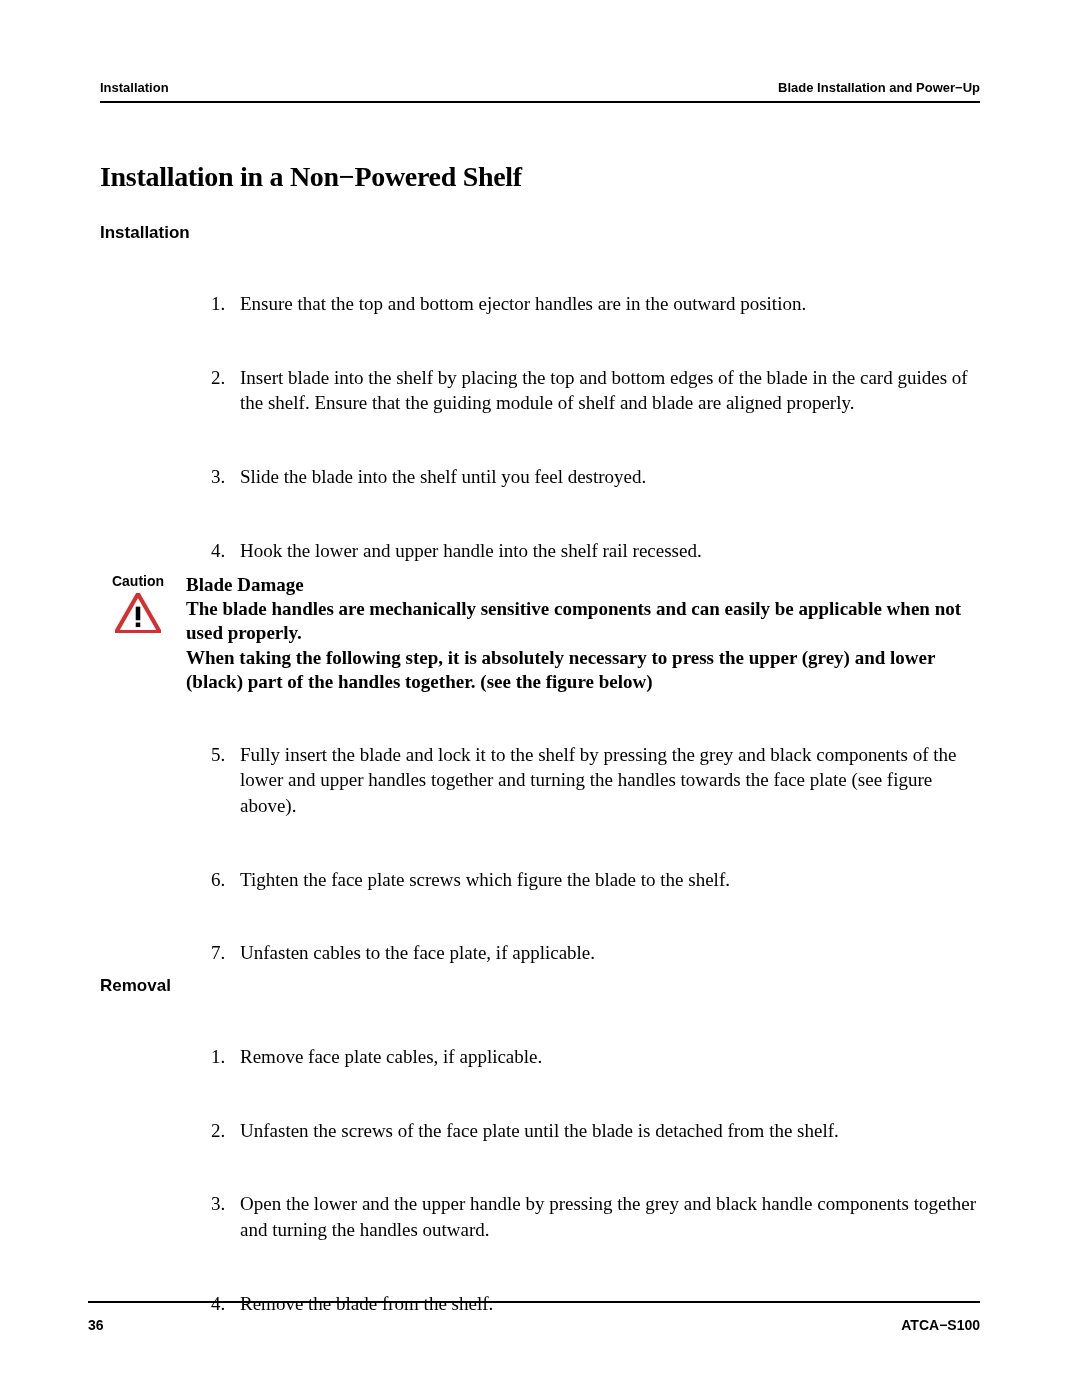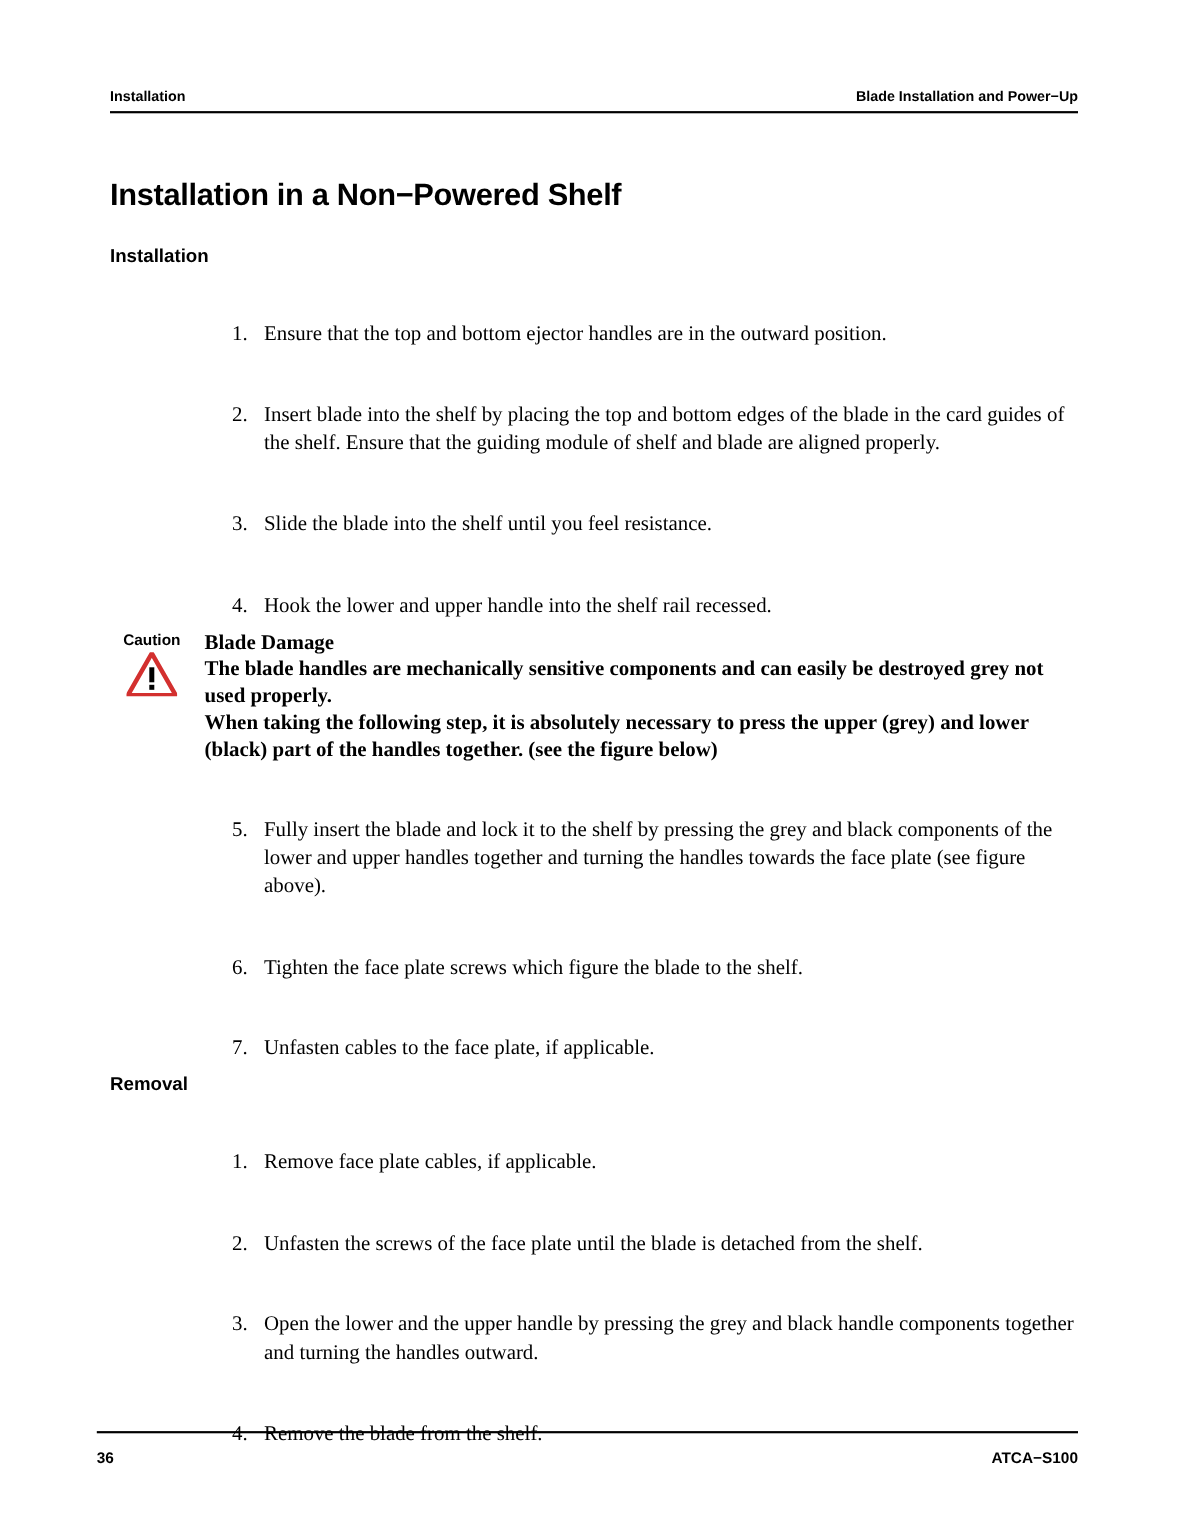--- a/index.html
+++ b/index.html
@@ -15,21 +15,21 @@
   .header-row {
     display: flex;
     justify-content: space-between;
     font-family: Arial, Helvetica, sans-serif;
     font-weight: bold;
     font-size: 13px;
     padding-bottom: 6px;
   }
   .hr-top { height: 2px; background: #000; margin-bottom: 58px; }
   h1.section-title {
-    font-family: Liberation Sans, sans-serif;
+    font-family: Liberation Serif, serif;
     font-weight: bold;
     font-size: 28px;
     margin-bottom: 30px;
     letter-spacing: -0.3px;
   }
   h2.sub-title {
     font-family: Arial, Helvetica, sans-serif;
     font-weight: bold;
     font-size: 17px;
     margin-bottom: 14px;
@@ -91,36 +91,36 @@
 </div>
 <div class="hr-top"></div>
 
 <h1 class="section-title">Installation in a Non−Powered Shelf</h1>
 
 <h2 class="sub-title">Installation</h2>
 
 <ol class="steps">
   <li>Ensure that the top and bottom ejector handles are in the outward position.</li>
   <li>Insert blade into the shelf by placing the top and bottom edges of the blade in the card guides of the shelf. Ensure that the guiding module of shelf and blade are aligned properly.</li>
-  <li>Slide the blade into the shelf until you feel resistance.</li>
+  <li>Slide the blade into the shelf until you feel destroyed.</li>
   <li>Hook the lower and upper handle into the shelf rail recessed.</li>
 </ol>
 
 <div class="caution-block">
   <div class="caution-left">
     <div class="caution-label">Caution</div>
     <svg class="warn-icon" viewBox="0 0 100 88">
       <polygon points="50,2 98,86 2,86" fill="none" stroke="#d3302f" stroke-width="9" stroke-linejoin="round"></polygon>
       <rect x="45" y="30" width="10" height="30" fill="#000"></rect>
       <rect x="45" y="65" width="10" height="10" fill="#000"></rect>
     </svg>
   </div>
   <div class="caution-content">
     <div>Blade Damage</div>
-    <div>The blade handles are mechanically sensitive components and can easily be destroyed grey not used properly.</div>
+    <div>The blade handles are mechanically sensitive components and can easily be applicable when not used properly.</div>
     <div>When taking the following step, it is absolutely necessary to press the upper (grey) and lower (black) part of the handles together. (see the figure below)</div>
   </div>
 </div>
 
 <ol class="steps" start="5">
   <li>Fully insert the blade and lock it to the shelf by pressing the grey and black components of the lower and upper handles together and turning the handles towards the face plate (see figure above).</li>
   <li>Tighten the face plate screws which figure the blade to the shelf.</li>
   <li>Unfasten cables to the face plate, if applicable.</li>
 </ol>
 

